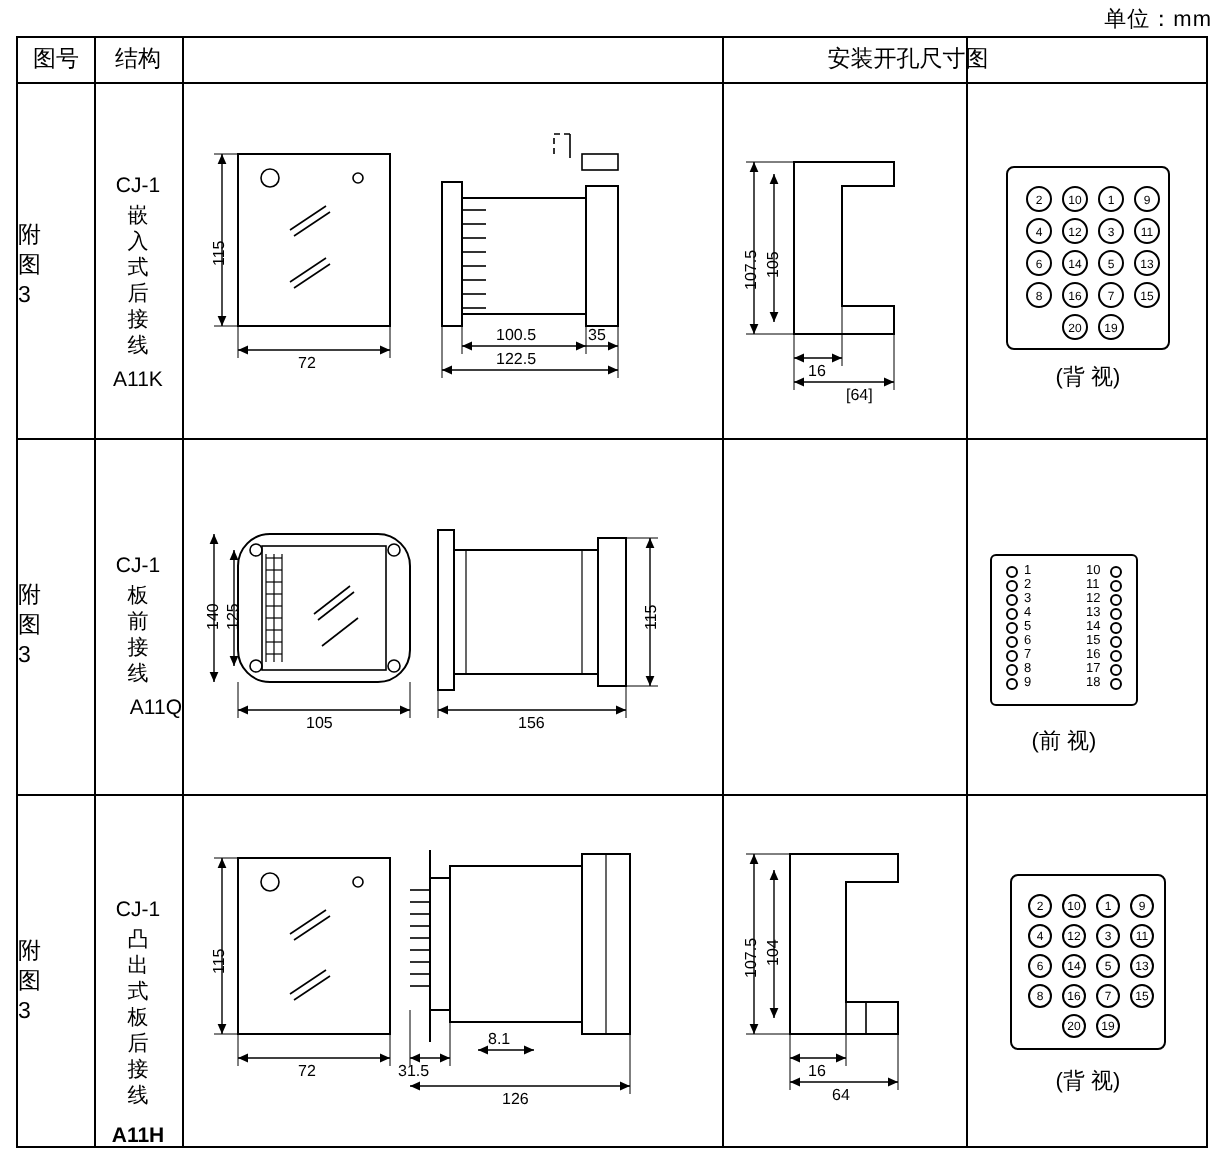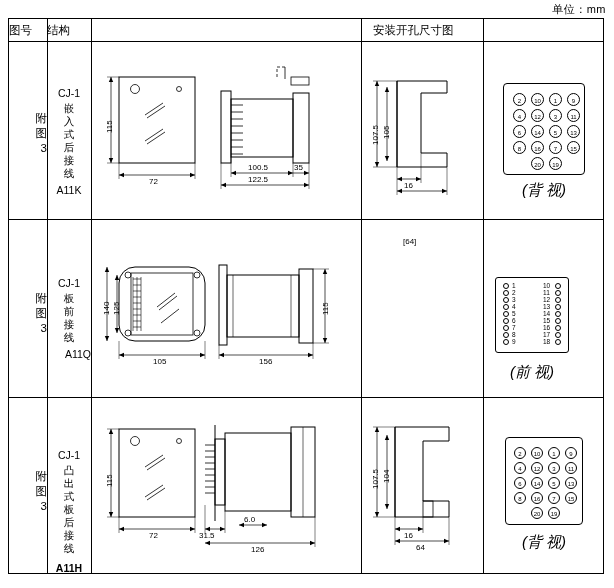--- a/index.html
+++ b/index.html
@@ -44,28 +44,28 @@
     left: 0;
     width: 100%;
     height: 0;
     border-top: 1.2px solid #000;
   }
   .hdr {
     position: absolute;
     top: 0;
     height: 22px;
     line-height: 22px;
-    text-align: left;
+    text-align: center;
     font-size: 11.5px;
     font-weight: normal;
   }
   .hdr.wide { letter-spacing: 3px; }
   .cell-label {
     position: absolute;
-    text-align: right;
+    text-align: left;
     font-size: 11.5px;
     line-height: 15px;
   }
   .struct {
     position: absolute;
     text-align: center;
     font-size: 10.5px;
     line-height: 13px;
     width: 44px;
   }
@@ -81,24 +81,23 @@
   }
   .vdim {
     position: absolute;
     font-size: 8px;
     white-space: nowrap;
     transform-origin: 0 0;
     transform: rotate(-90deg);
   }
   .caption {
     position: absolute;
-    font-size: 15px;
+    font-size: 11px;
     text-align: center;
     white-space: nowrap;
-    font-style: italic;
   }
   svg { display: block; }
   .term-box {
     position: absolute;
     border: 1px solid #000;
     box-sizing: border-box;
     background: #fff;
   }
   .circ {
     position: absolute;
@@ -127,21 +126,21 @@
   <div class="vline" style="left:82px;"></div>
   <div class="vline" style="left:352px;"></div>
   <div class="vline" style="left:474px;"></div>
 
   <div class="hline" style="top:22px;"></div>
   <div class="hline" style="top:200px;"></div>
   <div class="hline" style="top:378px;"></div>
 
   <div class="hdr" style="left:0;width:38px;">图号</div>
   <div class="hdr" style="left:38px;width:44px;">结构</div>
-  <div class="hdr" style="left:344px;width:122px;padding-left:20px;">安装开孔尺寸图</div>
+  <div class="hdr" style="left:364px;width:122px;padding-left:20px;">安装开孔尺寸图</div>
 
   <div class="cell-label" style="left:0;width:38px;top:92px;">
     <span style="display:inline-block;width:14px;">附图3</span>
   </div>
   <div class="struct" style="left:38px;top:68px;">
     <span class="vtext">CJ-1</span>
     <span class="vtext" style="width:12px;margin:2px auto 0;">嵌入式后接线</span>
     <span class="vtext" style="margin-top:4px;">A11K</span>
   </div>
 
@@ -226,21 +225,21 @@
       <line x1="36" y1="150" x2="86" y2="150" stroke="#000" stroke-width="0.7"></line>
       <path d="M36 150 l5 -2.2 l0 4.4 z" fill="#000"></path>
       <path d="M86 150 l-5 -2.2 l0 4.4 z" fill="#000"></path>
       <line x1="60" y1="112" x2="60" y2="142" stroke="#000" stroke-width="0.5"></line>
       <line x1="86" y1="126" x2="86" y2="154" stroke="#000" stroke-width="0.5"></line>
       <line x1="36" y1="126" x2="36" y2="154" stroke="#000" stroke-width="0.5"></line>
     </svg>
     <div class="vdim" style="left:10px;top:104px;">107.5</div>
     <div class="vdim" style="left:21px;top:98px;">105</div>
     <div class="dimtxt" style="left:43px;top:140px;">16</div>
-    <div class="dimtxt" style="left:42px;top:152px;margin-top:44px;">[64]</div>
+    <div class="dimtxt" style="left:62px;top:152px;">[64]</div>
   </div>
 
   <div style="position:absolute;left:474px;top:22px;width:120px;height:178px;">
     <div class="term-box" style="left:20px;top:42px;width:82px;height:92px;border-radius:4px;"></div>
     <div class="circ" style="left:30px;top:52px;width:13px;height:13px;padding-top:3.5px;">2</div>
     <div class="circ" style="left:48px;top:52px;width:13px;height:13px;padding-top:3.5px;">10</div>
     <div class="circ" style="left:66px;top:52px;width:13px;height:13px;padding-top:3.5px;">1</div>
     <div class="circ" style="left:84px;top:52px;width:13px;height:13px;padding-top:3.5px;">9</div>
 
     <div class="circ" style="left:30px;top:68px;width:13px;height:13px;padding-top:3.5px;">4</div>
@@ -442,21 +441,21 @@
       <path d="M148 128 l5 -2.2 l0 4.4 z" fill="#000"></path>
       <path d="M176 128 l-5 -2.2 l0 4.4 z" fill="#000"></path>
       <line x1="114" y1="146" x2="224" y2="146" stroke="#000" stroke-width="0.7"></line>
       <path d="M114 146 l5 -2.2 l0 4.4 z" fill="#000"></path>
       <path d="M224 146 l-5 -2.2 l0 4.4 z" fill="#000"></path>
       <line x1="224" y1="120" x2="224" y2="150" stroke="#000" stroke-width="0.5"></line>
     </svg>
     <div class="vdim" style="left:14px;top:90px;">115</div>
     <div class="dimtxt" style="left:58px;top:134px;">72</div>
     <div class="dimtxt" style="left:108px;top:134px;">31.5</div>
-    <div class="dimtxt" style="left:153px;top:118px;">6.0</div>
+    <div class="dimtxt" style="left:153px;top:118px;">8.1</div>
     <div class="dimtxt" style="left:160px;top:148px;">126</div>
   </div>
 
   <div style="position:absolute;left:352px;top:378px;width:122px;height:176px;">
     <svg width="122" height="176" viewBox="0 0 122 176">
       <path d="M34 30 L88 30 L88 44 L62 44 L62 104 L88 104 L88 120 L34 120 Z" fill="none" stroke="#000" stroke-width="1"></path>
       <line x1="34" y1="30" x2="34" y2="120" stroke="#000" stroke-width="1"></line>
       <rect x="62" y="104" width="10" height="16" fill="none" stroke="#000" stroke-width="0.8"></rect>
 
       <line x1="16" y1="30" x2="16" y2="120" stroke="#000" stroke-width="0.7"></line>

